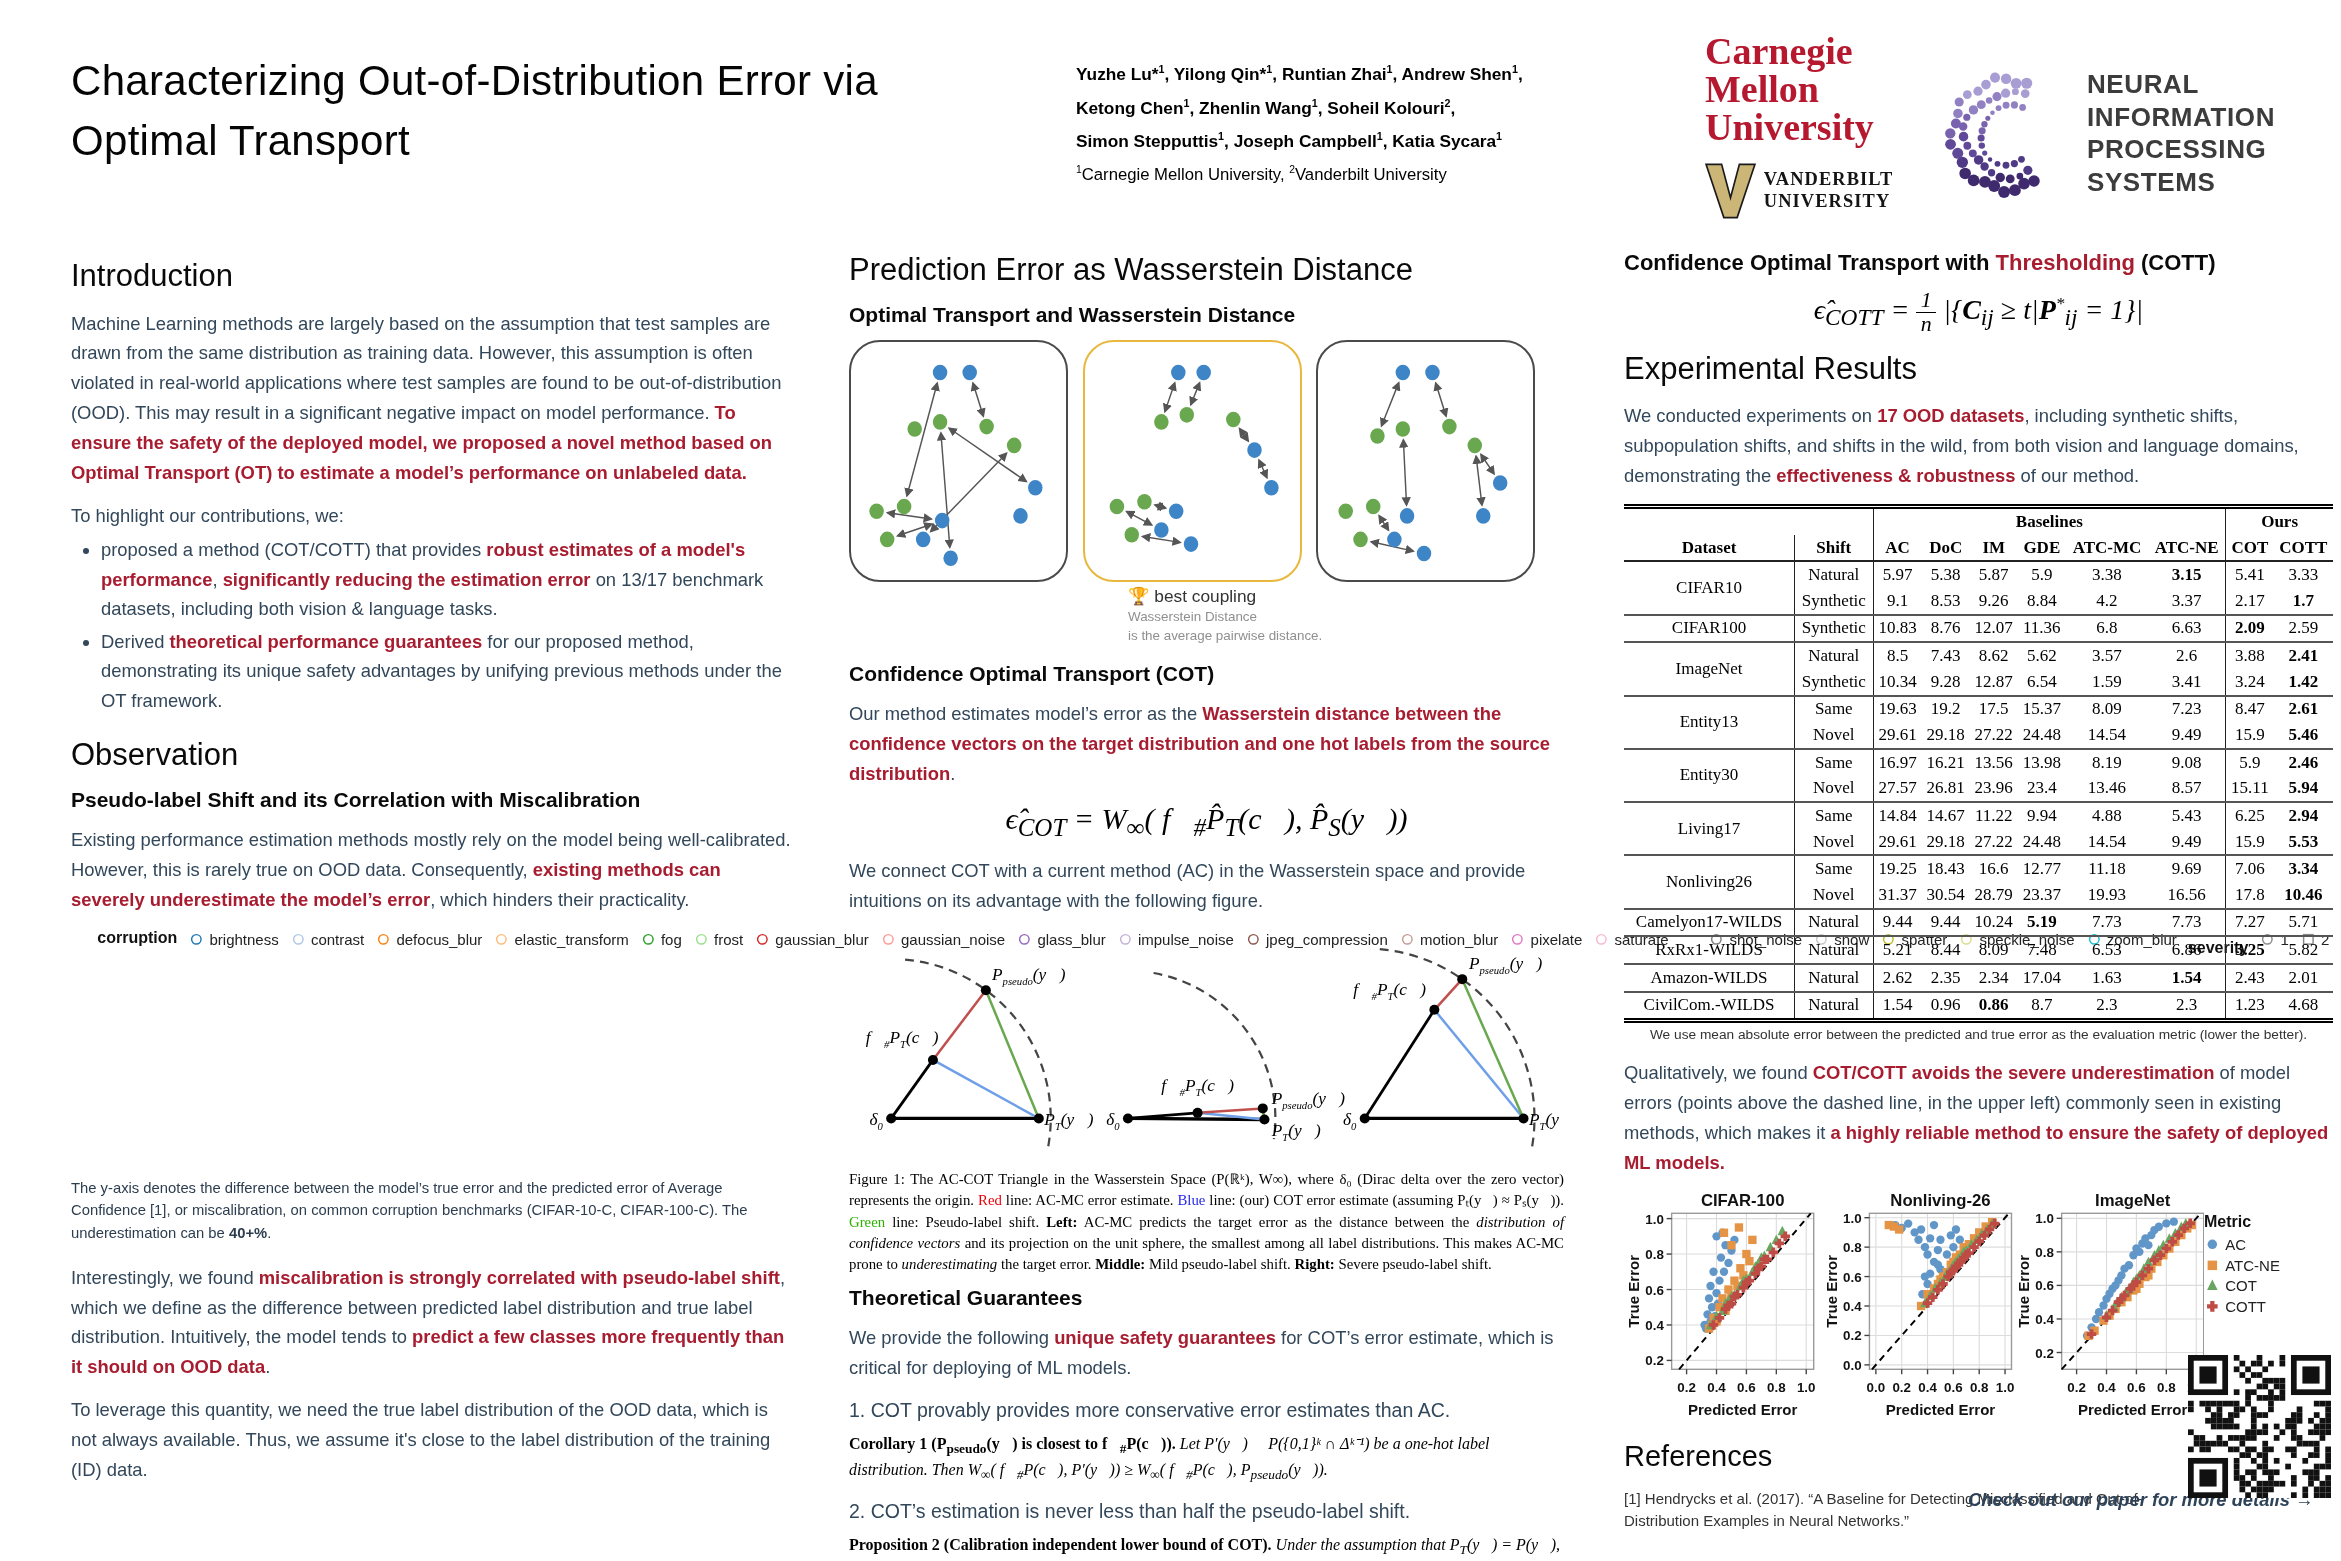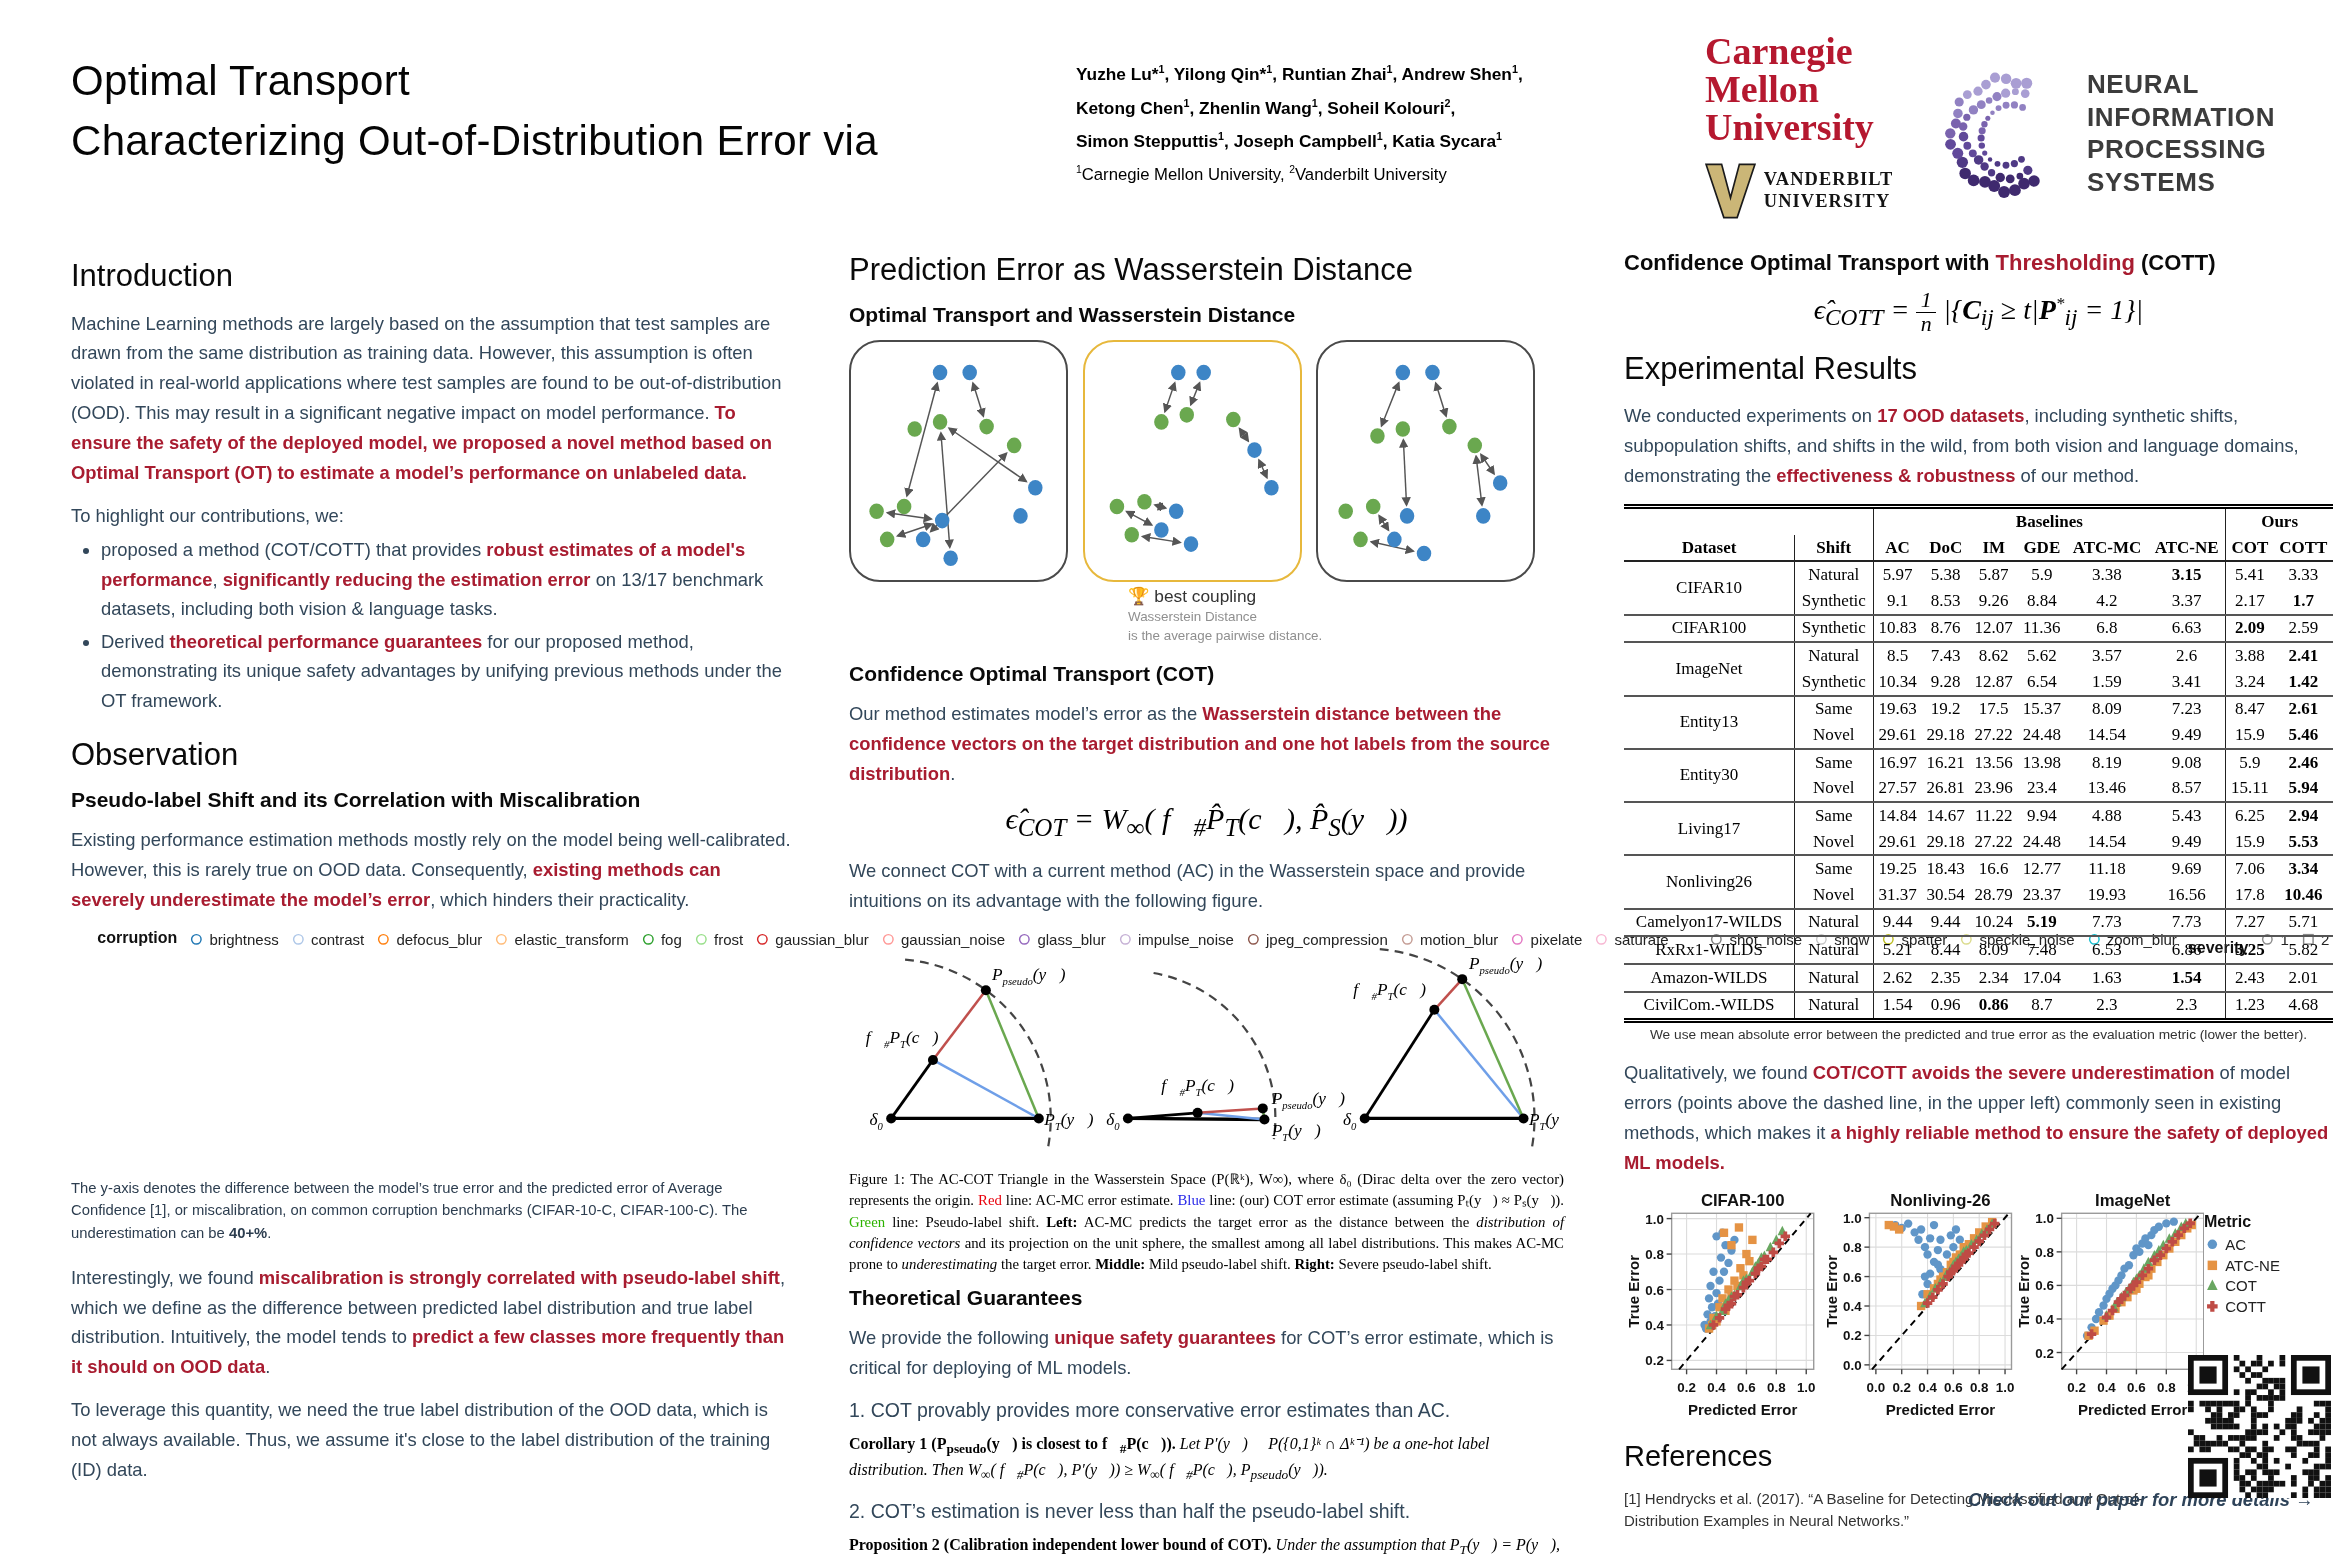--- a/index.html
+++ b/index.html
@@ -86,22 +86,22 @@
   .ref{font-size:15px;line-height:1.5;color:#333;margin:0 0 10px;width:563px;}
   .checkout{position:absolute;left:1968px;top:1489px;font-size:18.4px;font-weight:700;font-style:italic;color:#2e4359;}
   .qr{position:absolute;left:2188px;top:1355px;}
 </style>
 </head>
 <body>
 
 <div class="poster">
 
   <div class="title">
+    <div>Characterizing Out-of-Distribution Error via</div>
     <div>Optimal Transport</div>
-    <div>Characterizing Out-of-Distribution Error via</div>
   </div>
 
   <div class="authors">
       <div class="aline"><span>Yuzhe Lu*</span><sup>1</sup>, <span>Yilong Qin*</span><sup>1</sup>, <span>Runtian Zhai</span><sup>1</sup>, <span>Andrew Shen</span><sup>1</sup>,</div>
       <div class="aline"><span>Ketong Chen</span><sup>1</sup>, <span>Zhenlin Wang</span><sup>1</sup>, <span>Soheil Kolouri</span><sup>2</sup>,</div>
       <div class="aline"><span>Simon Stepputtis</span><sup>1</sup>, <span>Joseph Campbell</span><sup>1</sup>, <span>Katia Sycara</span><sup>1</sup></div>
       <div class="affil"><sup>1</sup><span>Carnegie Mellon University, </span><sup>2</sup><span>Vanderbilt University</span></div>
     </div>
 
   <div class="cmu">

